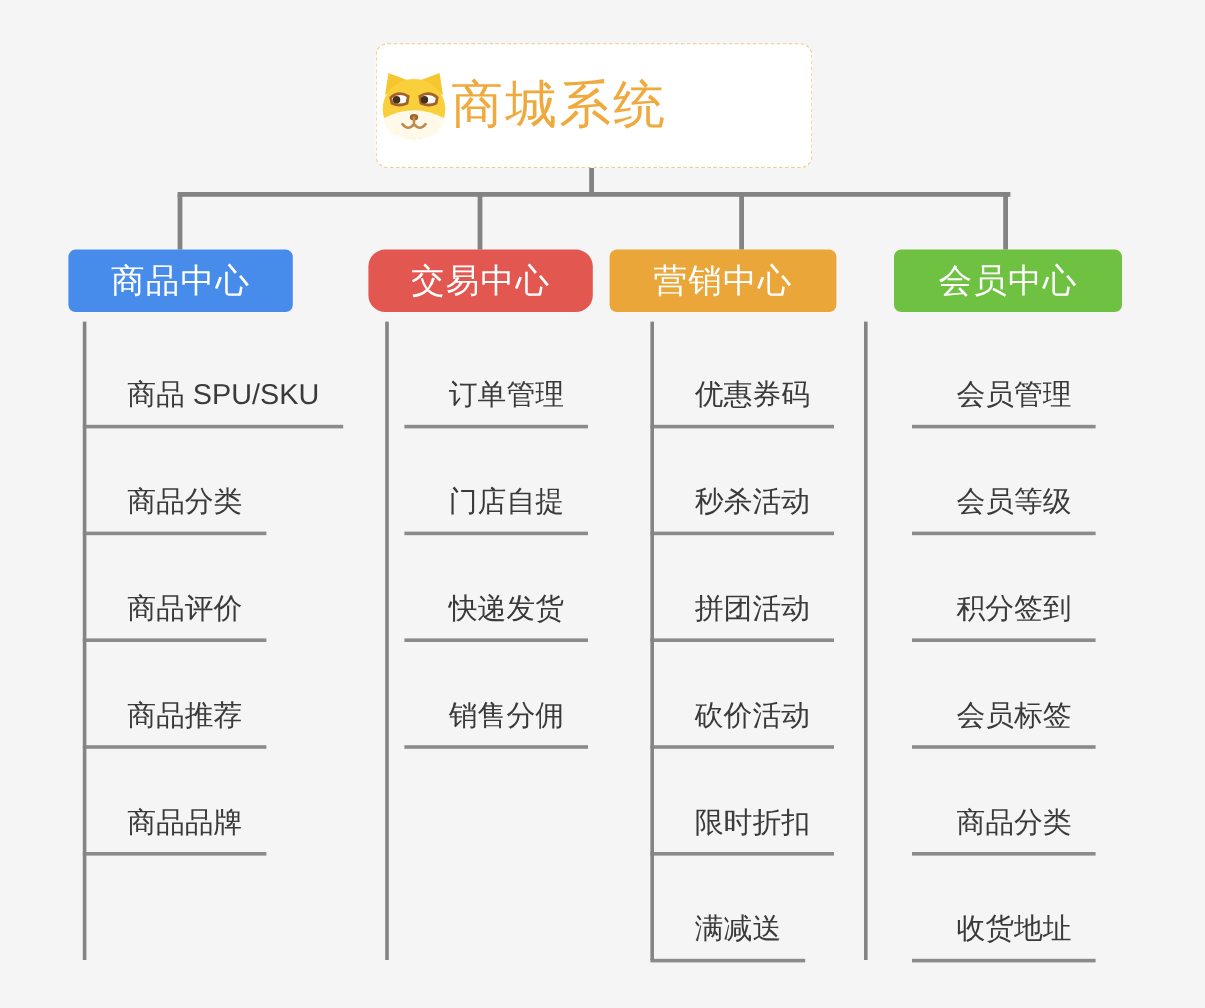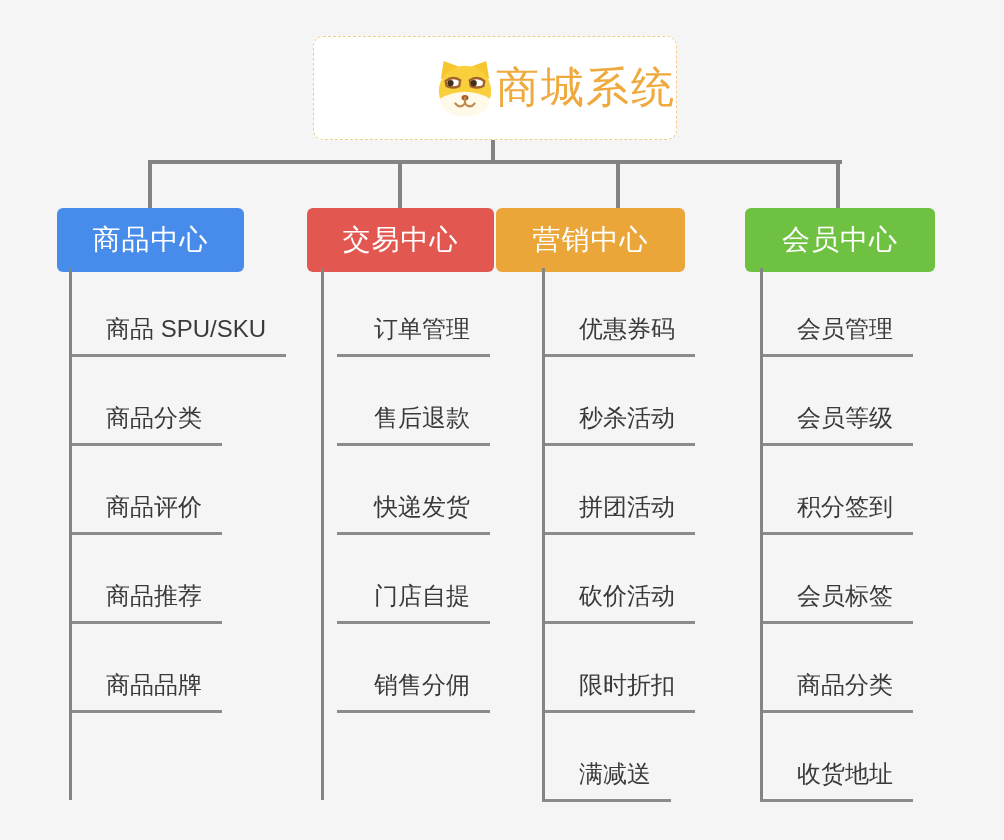--- a/index.html
+++ b/index.html
@@ -14,21 +14,21 @@
   
   .root-node {
     position: absolute;
     left: 313px; top: 36px;
     width: 364px; height: 104px;
     background: #FFFFFF;
     border: 1px dashed #F2CB8E;
     border-radius: 10px;
     display: flex;
     align-items: center;
-    justify-content: flex-end;
+    justify-content: flex-start;
     cursor: default;
   }
   .root-title {
     font-size: 43px;
     font-weight: 500;
     color: #EFA93D;
     letter-spacing: 2px;
     white-space: nowrap;
   }
   .logo { width: 62px; height: 60px; flex: 0 0 auto; }
@@ -40,42 +40,42 @@
   .drop   { top: 162px; width: 4px; height: 46px; }
   .drop-1 { left: 148px; }
   .drop-2 { left: 398px; }
   .drop-3 { left: 616px; }
   .drop-4 { left: 836px; }
 
   
   .branch-box {
     position: absolute;
     top: 208px;
-    height: 64px;
+    height: 52px;
     border-radius: 6px;
     display: flex;
     align-items: center;
     justify-content: center;
     color: #FFFFFF;
     font-size: 28px;
     letter-spacing: 1px;
     white-space: nowrap;
     cursor: default;
   }
   .branch-box-1 { left: 57px;  width: 187px; }
-  .branch-box-2 { left: 307px; width: 187px; }
-  .branch-box-3 { left: 496px; width: 189px; }
+  .branch-box-2 { left: 307px; width: 187px; border-radius: 14px; }
+  .branch-box-3 { left: 508px; width: 189px; }
   .branch-box-4 { left: 745px; width: 190px; }
 
   
   .column { position: absolute; top: 268px; }
   .column-1 { left: 69px; }
   .column-2 { left: 321px; padding-left: 16px; }
   .column-3 { left: 542px; }
-  .column-4 { left: 760px; }
+  .column-4 { left: 720px; padding-left: 40px; }
   .trunk {
     position: absolute;
     left: 0; top: 0;
     width: 3px; height: 532px;
     background: #848484;
   }
   .child-item {
     height: 89px;
     display: flex;
     align-items: flex-end;
@@ -156,29 +156,26 @@
         <span class="child-label">商品品牌</span>
       </div>
   </div>
 
   <div class="column column-2">
     <div class="trunk"></div>
     <div class="child-item">
         <span class="child-label">订单管理</span>
       </div>
     <div class="child-item">
-        <span class="child-label">售后退款</span>
+        <span class="child-label">门店自提</span>
       </div>
     <div class="child-item">
         <span class="child-label">快递发货</span>
       </div>
     <div class="child-item">
-        <span class="child-label">门店自提</span>
-      </div>
-    <div class="child-item">
         <span class="child-label">销售分佣</span>
       </div>
   </div>
 
   <div class="column column-3">
     <div class="trunk"></div>
     <div class="child-item">
         <span class="child-label">优惠券码</span>
       </div>
     <div class="child-item">

